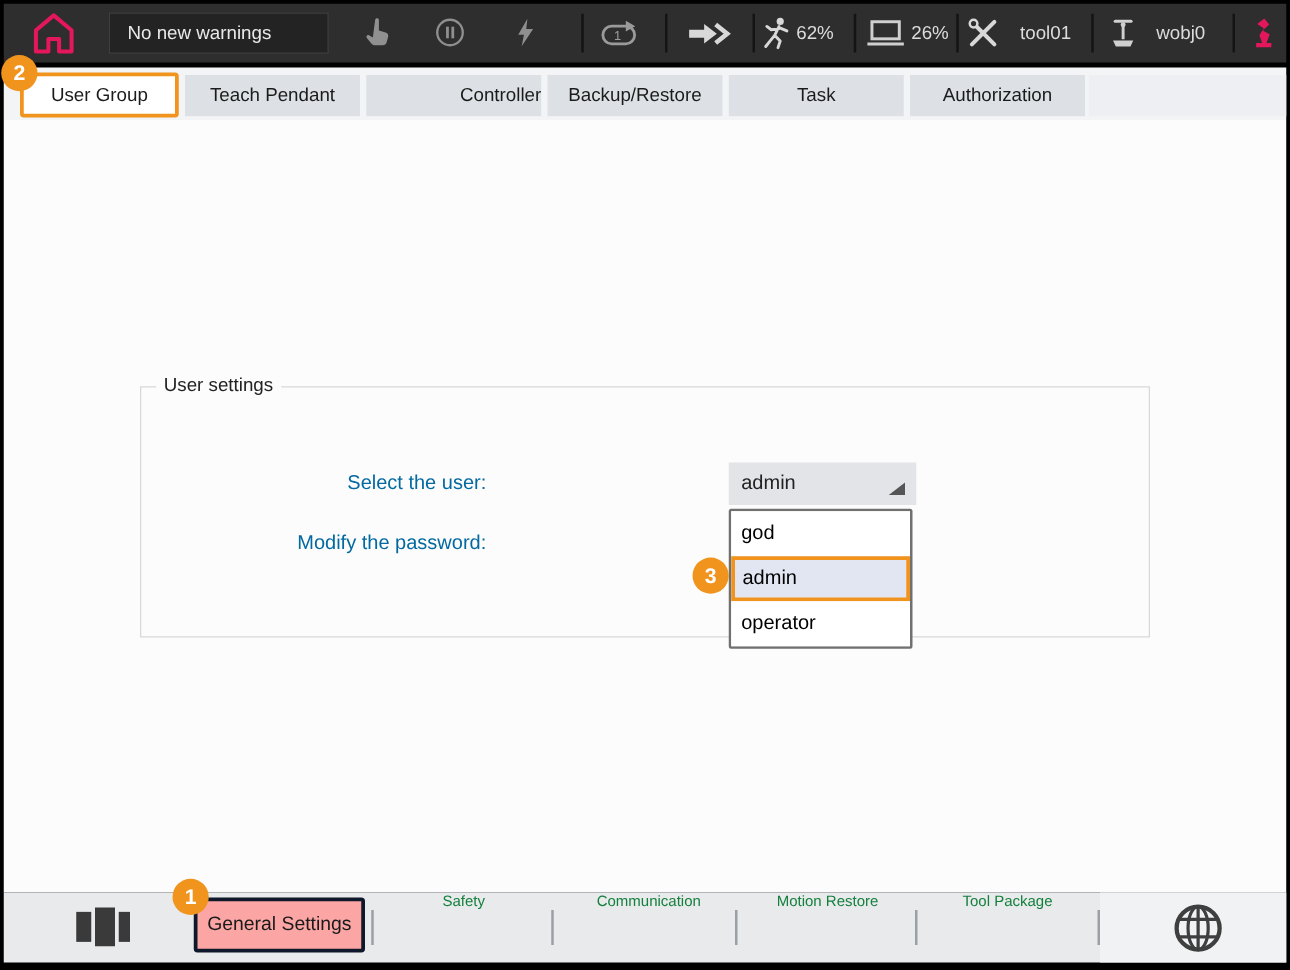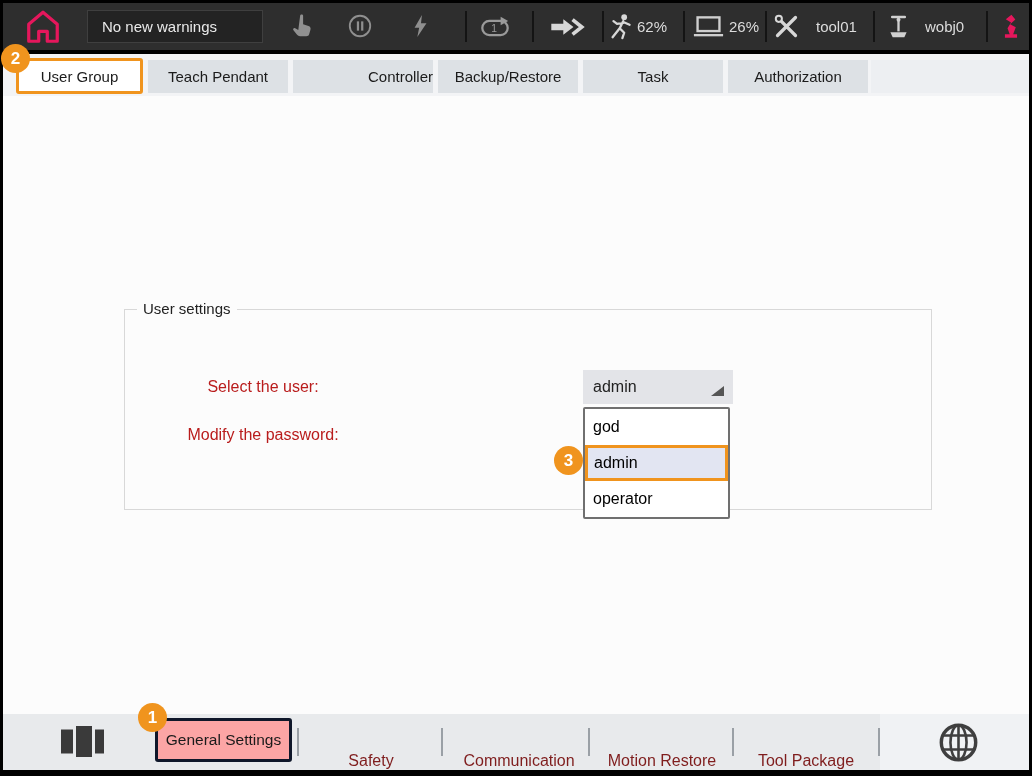--- a/index.html
+++ b/index.html
@@ -14,34 +14,34 @@
   .tbtext{position:absolute;top:0;height:47px;display:flex;align-items:center;color:#dcdcdc;font-size:15px;}
 
   
   .tabrow{position:absolute;left:3px;top:54px;width:1026px;height:42px;background:#f3f4f6;}
   .tab{position:absolute;top:6px;height:33px;width:140px;background:#dde1e5;color:#1b1b1b;font-size:15px;display:flex;align-items:center;justify-content:center;cursor:pointer;}
   .tab.active{top:4px;height:36px;width:127px;background:#ffffff;border:3px solid #F0941E;border-radius:3px;}
   .tabrow-rest{position:absolute;top:6px;left:868px;width:158px;height:33px;background:#edeff2;}
 
   
   .content{position:absolute;left:3px;top:96px;width:1026px;height:618px;background:#fcfcfc;}
-  .fieldset{position:absolute;left:109px;top:213px;width:808px;height:201px;border:1px solid #d8d8d8;margin-left:12px;}
+  .fieldset{position:absolute;left:109px;top:213px;width:808px;height:201px;border:1px solid #d8d8d8;}
   .legend{position:absolute;left:12px;top:-10px;background:#fcfcfc;padding:0 6px;font-size:15px;color:#222;}
-  .flabel{position:absolute;left:0;width:276px;text-align:center;font-size:16px;color:#b91c1c;}
+  .flabel{position:absolute;left:0;width:276px;text-align:right;font-size:16px;color:#0369a1;}
   .combo{position:absolute;left:580px;top:274px;width:150px;height:34px;background:#e3e4e8;font-size:16px;color:#222;line-height:34px;padding-left:10px;cursor:pointer;}
   .combo-arrow{position:absolute;right:9px;bottom:8px;width:0;height:0;border-left:13px solid transparent;border-bottom:10px solid #555;}
   .ddlist{position:absolute;left:580px;top:311px;width:147px;background:#ffffff;border:2px solid #707070;border-radius:2px;z-index:5;}
   .dditem{height:36px;display:flex;align-items:center;padding-left:8px;font-size:16px;color:#000000;cursor:pointer;background:#fff;}
   .dditem.selected{background:#e2e5f2;border:3px solid #F0941E;padding-left:6px;}
 
   
   .bottombar{position:absolute;left:3px;top:714px;width:1026px;height:56px;background:#e8eaec;}
   .bb-right{position:absolute;left:877px;top:0;width:149px;height:56px;background:#f0f2f4;}
   .bsep{position:absolute;top:14px;width:2px;height:28px;background:#9aa0a6;}
-  .bnav{position:absolute;top:0;height:56px;display:flex;align-items:flex-end;transform:translateX(-50%);font-size:16px;color:#7f1d1d;white-space:nowrap;cursor:pointer;}
+  .bnav{position:absolute;top:0;height:56px;display:flex;align-items:flex-start;transform:translateX(-50%);font-size:12px;color:#15803d;white-space:nowrap;cursor:pointer;}
   .gs-btn{position:absolute;left:152px;top:4px;width:137px;height:44px;background:#fca5a5;border:3px solid #0f172a;border-radius:3px;display:flex;align-items:center;justify-content:center;font-size:15.5px;color:#1a1a1a;cursor:pointer;}
 
   
   .stepc{position:absolute;width:29px;height:29px;border-radius:50%;background:#F0941E;color:#fff;font-size:17px;font-weight:bold;display:flex;align-items:center;justify-content:center;z-index:10;}
 
   .icon{display:block;}
   .clickable{cursor:pointer;}
 </style>
 </head>
 <body>

